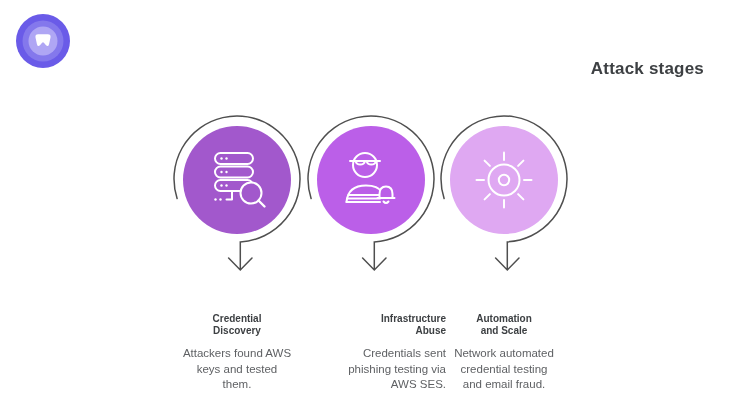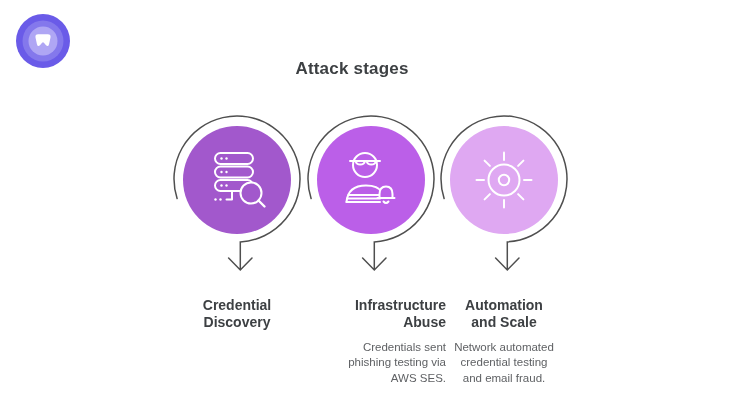--- a/index.html
+++ b/index.html
@@ -15,36 +15,36 @@
     left: 14px;
     top: 12px;
     width: 58px;
     height: 58px;
   }
   .page-title {
     position: absolute;
     top: 59px;
     left: 0;
     width: 704px;
-    text-align: center;
+    text-align: right;
     font-size: 17px;
     font-weight: bold;
     color: #3d4043;
     letter-spacing: 0.2px;
   }
   .stage {
     position: absolute;
     top: 105px;
     width: 150px;
     text-align: center;
   }
   .stage-graphic { display: block; }
   .stage-heading {
-    margin-top: 2px;
-    font-size: 14px;
+    margin-top: 18px;
+    font-size: 10px;
     font-weight: bold;
     color: #3d4043;
     line-height: 1.22;
     white-space: pre-line;
   }
   .stage-desc {
     margin-top: 9px;
     font-size: 11.5px;
     color: #5f6164;
     line-height: 1.32;
@@ -86,20 +86,23 @@
         <circle cx="10.5" cy="51.5" r="1.2"></circle>
           <circle cx="15.5" cy="51.5" r="1.2"></circle>
       </g>
       <path d="M27,43 L27,51.5 L21.5,51.5"></path>
       <circle cx="46" cy="45" r="10.5" fill="#a258cc"></circle>
       <path d="M53.5,52.5 L59.5,58.5" stroke-width="2.4"></path>
     </g>
   </svg>
   <div class="stage-heading">Credential
 Discovery</div>
+  <div class="stage-desc">Attackers found AWS
+keys and tested
+them.</div>
 </div>
 
 <div class="stage stage-2">
   <svg class="stage-graphic" width="150" height="190" viewBox="0 0 150 190">
     <path d="M15.1,93.5 A63,63 0 1 1 78.3,136.9 L78.3,164.5 M66.6,153 L78.3,165 L90,153" fill="none" stroke-width="1.5" stroke-linecap="round" stroke="#4f4f4f"></path>
     <circle cx="75" cy="75" r="54" fill="#bb5fe8"></circle>
     <g transform="translate(43,43)" fill="none" stroke-width="2" stroke-linecap="round" stroke-linejoin="round" stroke="#ffffff">
       <circle cx="26" cy="17" r="12"></circle>
       <path d="M11,13 L41,13"></path>
       <path d="M16.5,13 a5,5 0 0 0 9.6,0"></path>

